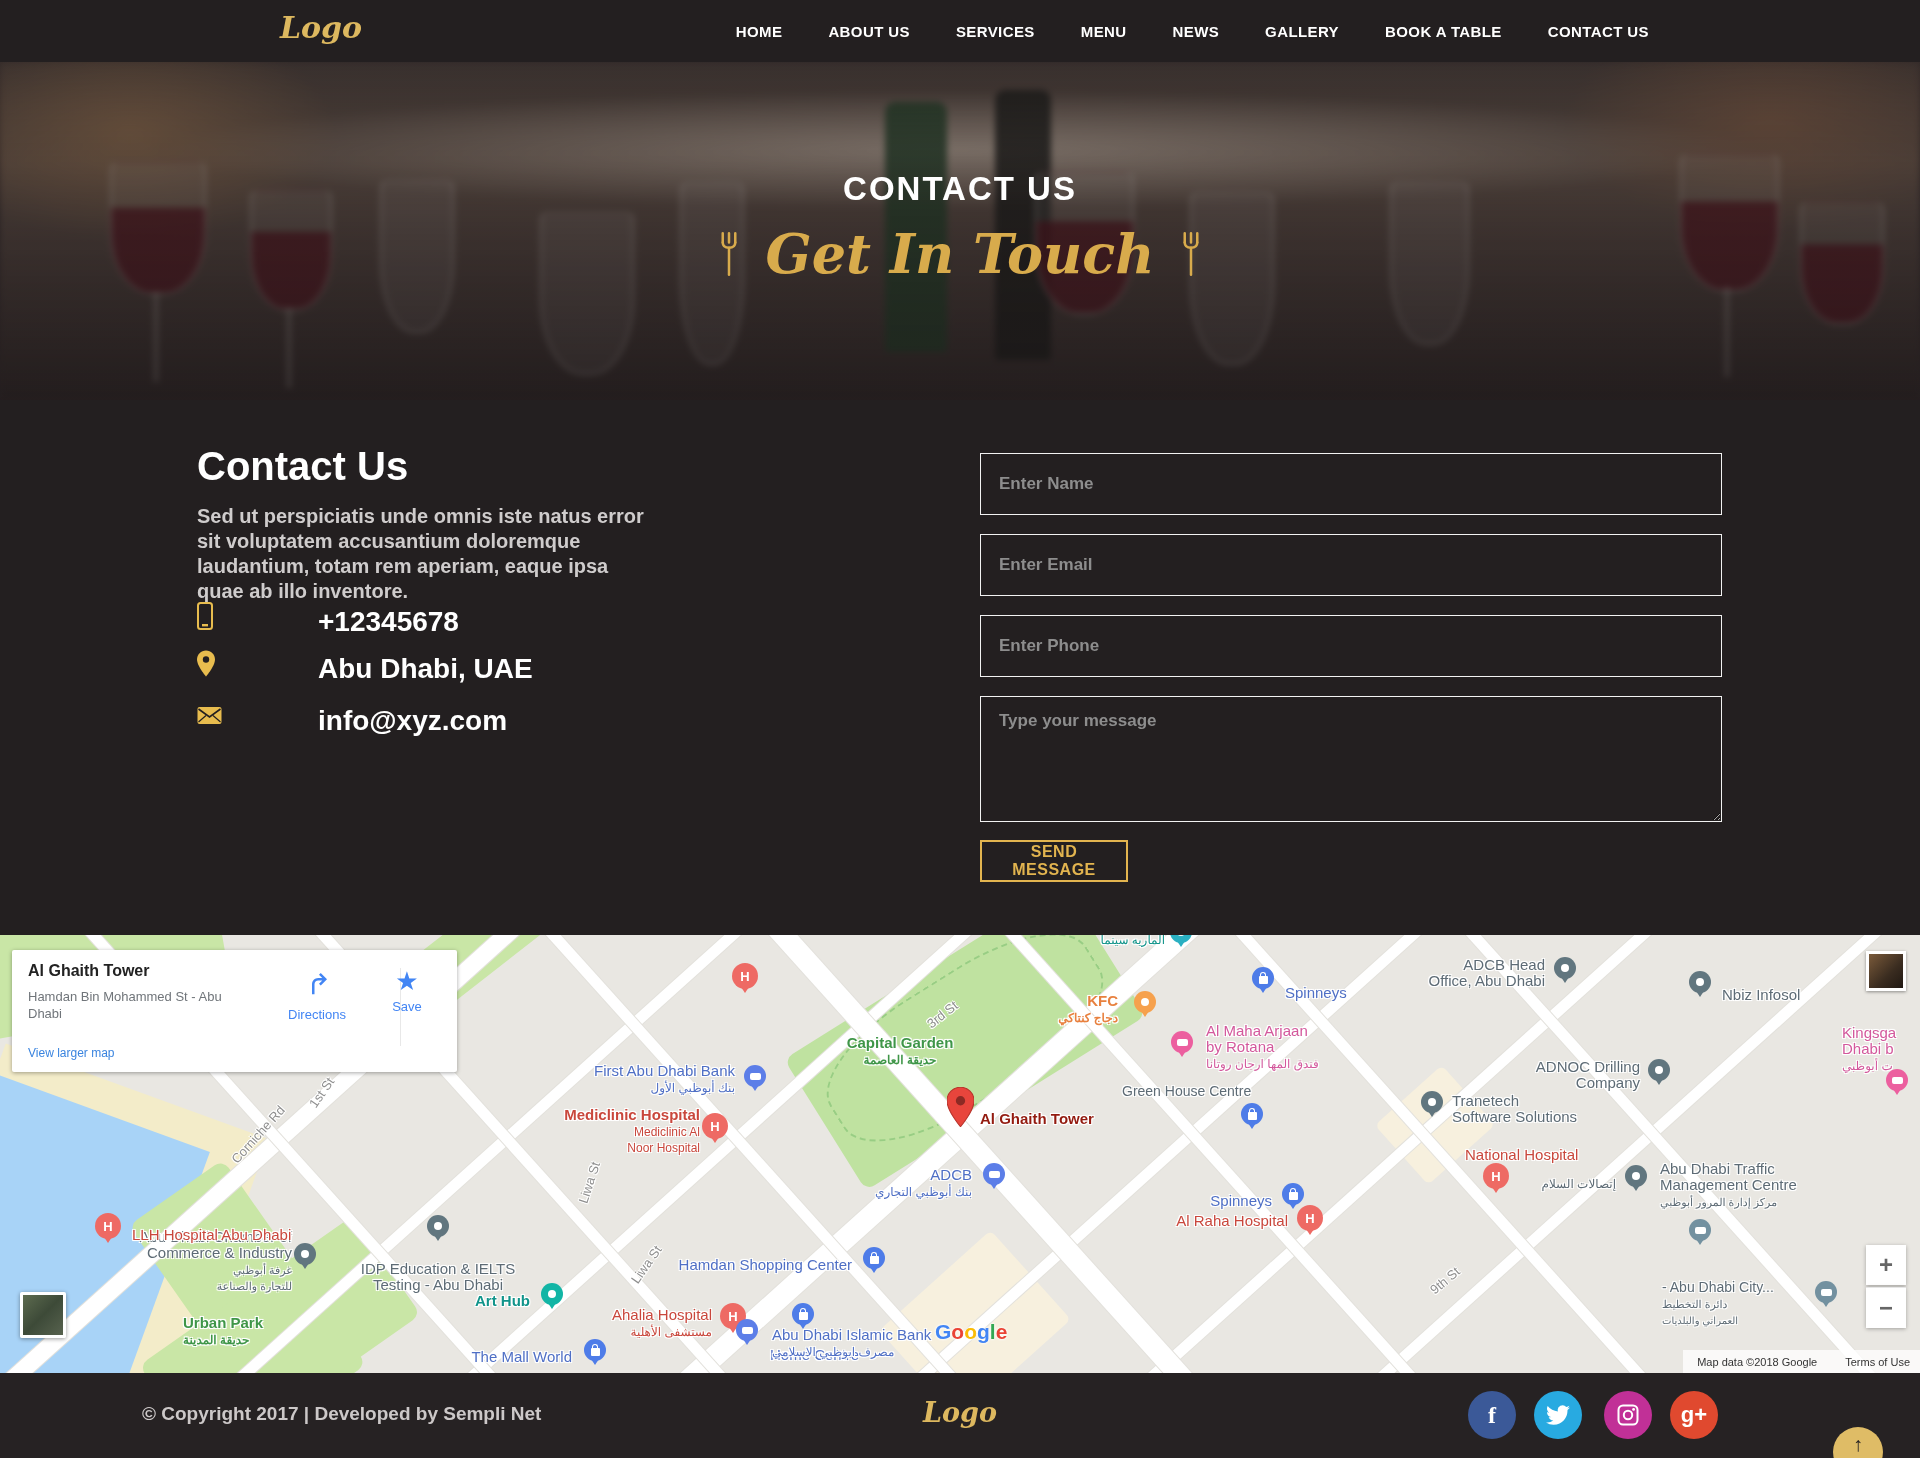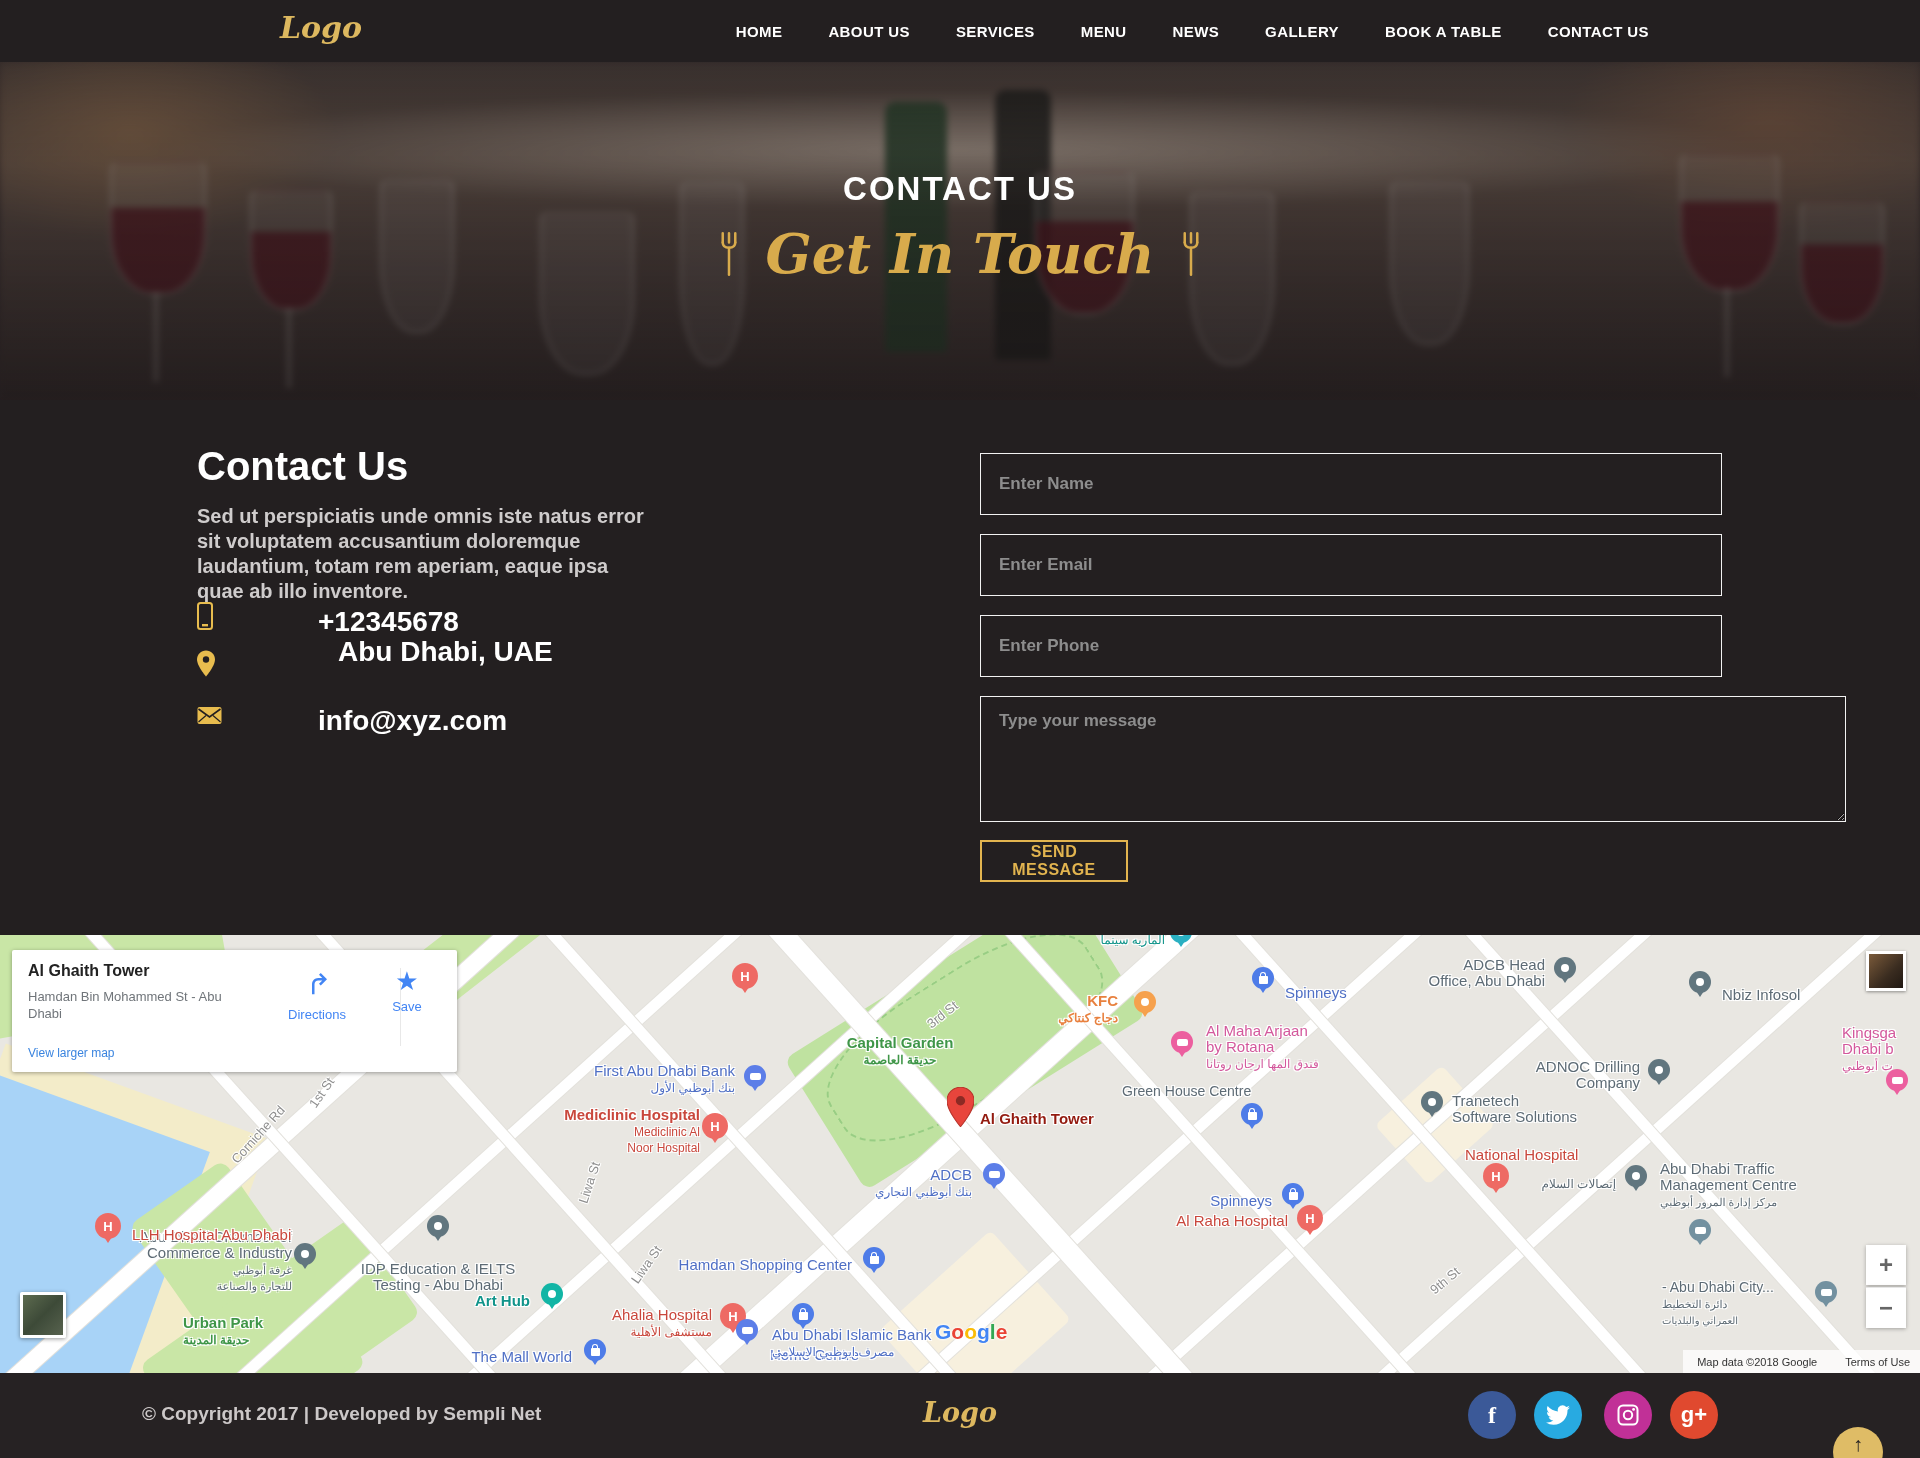--- a/index.html
+++ b/index.html
@@ -35,21 +35,21 @@
   .c-head{position:absolute;left:197px;top:44px;color:#fff;font-size:40px;font-weight:bold;}
   .c-desc{position:absolute;left:197px;top:104px;width:460px;color:#cfcccc;font-size:20px;font-weight:bold;line-height:25px;}
   .info-icon{position:absolute;left:197px;}
   .info-text{position:absolute;left:318px;color:#fff;font-size:28px;font-weight:bold;}
   
   .form{position:absolute;left:980px;top:0;width:742px;}
   .inp{position:absolute;left:0;width:742px;height:62px;background:transparent;border:1px solid #f2f2f2;
         color:#ddd;font-family:"Liberation Sans",sans-serif;font-size:17px;font-weight:bold;
         padding:0 18px;box-sizing:border-box;outline:none;}
   .inp::placeholder,.ta::placeholder{color:#8d8d8d;font-weight:bold;}
-  .ta{position:absolute;left:0;top:296px;width:866px;height:126px;background:transparent;border:1px solid #f2f2f2;
+  .ta{position:absolute;left:0;top:296px;width:742px;height:126px;background:transparent;border:1px solid #f2f2f2;
         color:#ddd;font-family:"Liberation Sans",sans-serif;font-size:17px;font-weight:bold;
         padding:14px 18px;box-sizing:border-box;outline:none;resize:both;}
   .send{position:absolute;left:0;top:440px;width:148px;height:42px;background:transparent;
         border:2px solid #e2b44f;color:#e2b44f;font-family:"Liberation Sans",sans-serif;
         font-size:16px;font-weight:bold;letter-spacing:.5px;cursor:pointer;}
   
   .map{position:absolute;left:0;top:935px;width:1920px;height:438px;background:#e9e7e2;overflow:hidden;}
   .water{position:absolute;left:-170px;top:150px;width:300px;height:520px;background:#a8d3f7;transform:rotate(20deg);}
   .sand{position:absolute;left:-95px;top:140px;width:280px;height:540px;background:#f3ecc9;transform:rotate(20deg);}
   .park{position:absolute;background:#c9e6a6;border-radius:10px;}
@@ -185,21 +185,21 @@
         </svg>
     </div>
     <div class="info-text" style="top:206px;">+12345678</div>
 
     <div class="info-icon" style="top:250px;">
       <svg width="18" height="27" viewBox="0 0 18 26">
           <path d="M9 0C4 0 0 4 0 9c0 6.6 9 17 9 17s9-10.4 9-17c0-5-4-9-9-9z" fill="#e8bc4e"></path>
           <circle cx="9" cy="9" r="3.2" fill="#231f20"></circle>
         </svg>
     </div>
-    <div class="info-text" style="top:236px;margin-left:20px;">Abu Dhabi, UAE</div>
+    <div class="info-text" style="top:253px;">Abu Dhabi, UAE</div>
 
     <div class="info-icon" style="top:307px;">
       <svg width="25" height="17" viewBox="0 0 24 17">
           <rect width="24" height="17" rx="2" fill="#e8bc4e"></rect>
           <path d="M1 2 L12 10 L23 2" stroke="#231f20" stroke-width="1.6" fill="none"></path>
           <path d="M1 15 L8.5 8.5 M23 15 L15.5 8.5" stroke="#231f20" stroke-width="1.2"></path>
         </svg>
     </div>
     <div class="info-text" style="top:305px;">info@xyz.com</div>
 

